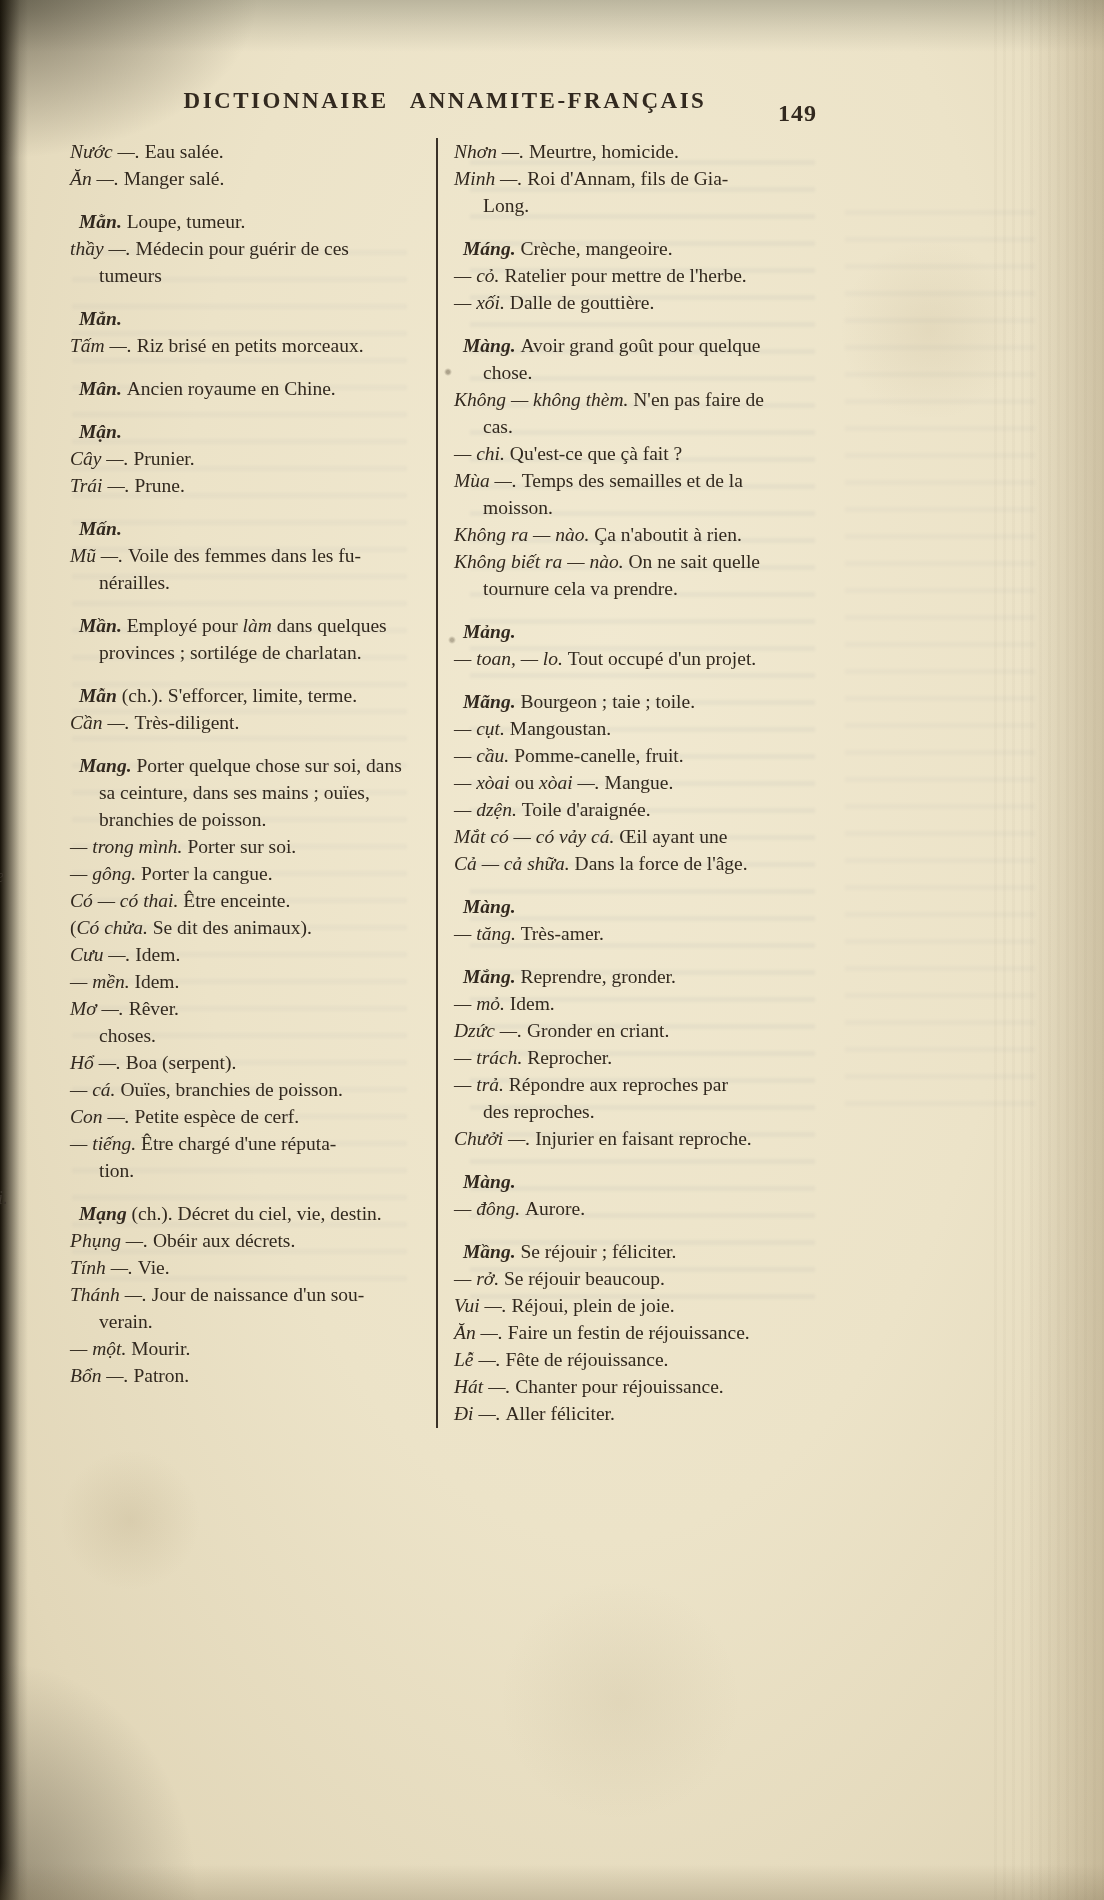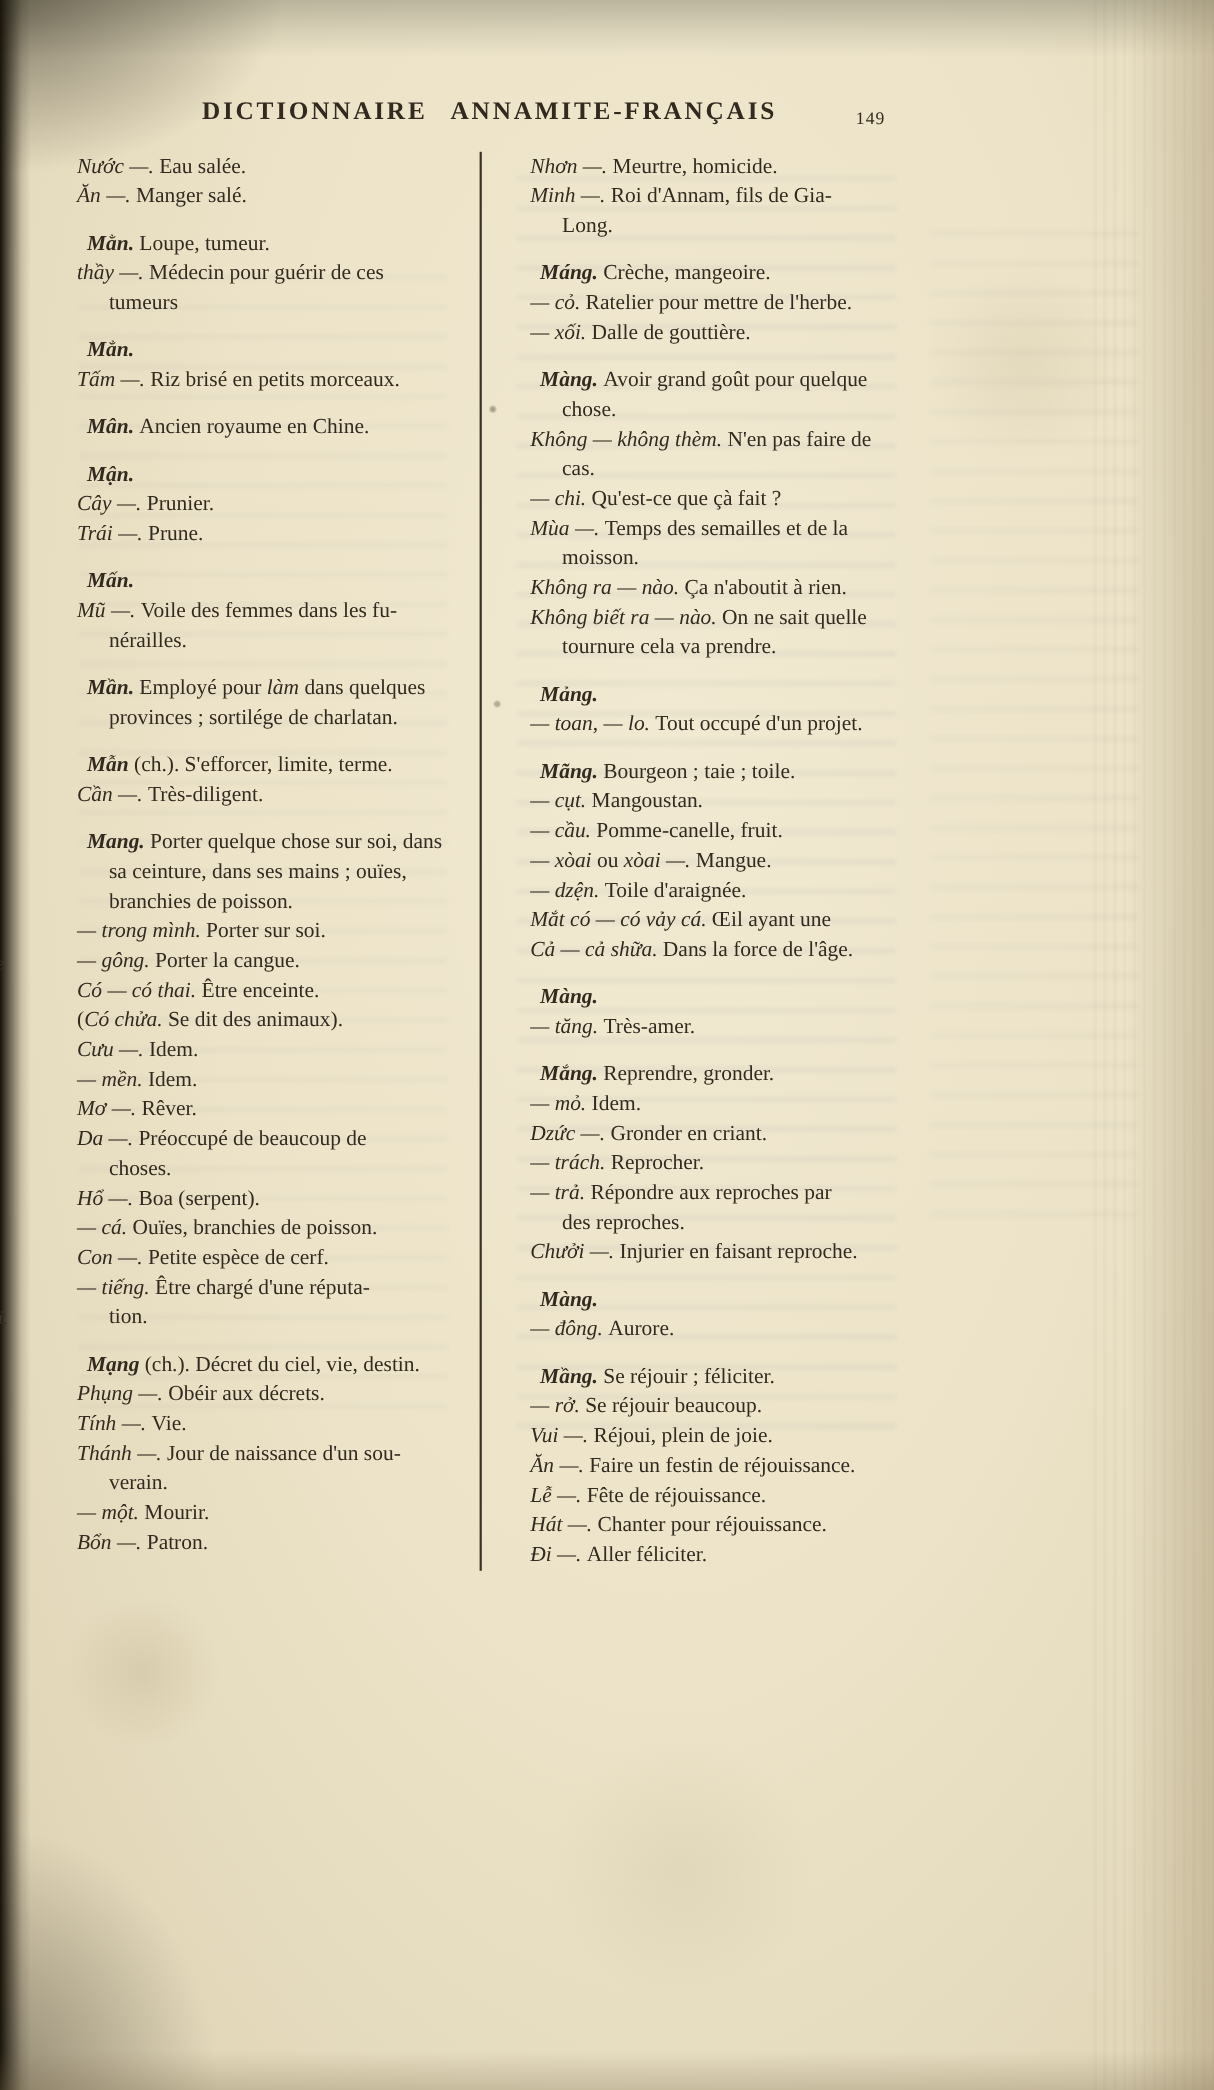--- a/index.html
+++ b/index.html
@@ -42,28 +42,28 @@
   .b3{left:845px;top:210px;width:190px;height:900px;opacity:.26;}
 
   
   .running-title{
     position:absolute;top:88px;left:55px;width:780px;text-align:center;
     font-weight:bold;font-size:23px;letter-spacing:2.5px;word-spacing:14px;
     color:var(--ink,#32291f);
   }
   .page-number{
     position:absolute;top:100px;left:778px;width:70px;
-    font-weight:normal;font-size:16px;color:var(--ink,#32291f);letter-spacing:1px;
+    font-weight:bold;font-size:24px;color:var(--ink,#32291f);letter-spacing:1px;
   }
 
   
   .columns{position:absolute;top:138px;left:55px;width:790px;height:1470px;}
   .col{position:absolute;top:0;}
   .col-left{left:0;width:376px;}
-  .col-right{left:412px;width:392px;}
+  .col-right{left:384px;width:392px;}
   .divider{position:absolute;left:381px;top:0;width:1.6px;height:1290px;
     background:var(--divider,#3a3128);}
 
   .entry{margin-bottom:16px;}
   .line{
     font-size:19.5px;line-height:27px;min-height:27px;white-space:nowrap;
     color:var(--ink,#32291f);
   }
   .ind0{padding-left:0;margin-left:24px;}
   .ind1{padding-left:15px;}
@@ -136,21 +136,20 @@
           <div class="line ind0"><span class="seg-h">Mang. </span><span class="seg-r">Porter quelque chose sur soi, dans</span></div>
           <div class="line ind2"><span class="seg-r">sa ceinture, dans ses mains ; ouïes,</span></div>
           <div class="line ind2"><span class="seg-r">branchies de poisson.</span></div>
           <div class="line ind1"><span class="seg-i">— trong mình. </span><span class="seg-r">Porter sur soi.</span></div>
           <div class="line ind1"><span class="seg-i">— gông. </span><span class="seg-r">Porter la cangue.</span></div>
           <div class="line ind1"><span class="seg-i">Có — có thai. </span><span class="seg-r">Être enceinte.</span></div>
           <div class="line ind1"><span class="seg-r">(</span><span class="seg-i">Có chửa. </span><span class="seg-r">Se dit des animaux).</span></div>
           <div class="line ind1"><span class="seg-i">Cưu —. </span><span class="seg-r">Idem.</span></div>
           <div class="line ind1"><span class="seg-i">— mền. </span><span class="seg-r">Idem.</span></div>
           <div class="line ind1"><span class="seg-i">Mơ —. </span><span class="seg-r">Rêver.</span></div>
-          <div class="line ind1"><span class="seg-i">Da —. </span><span class="seg-r">Préoccupé de beaucoup de</span></div>
           <div class="line ind2"><span class="seg-r">choses.</span></div>
           <div class="line ind1"><span class="seg-i">Hổ —. </span><span class="seg-r">Boa (serpent).</span></div>
           <div class="line ind1"><span class="seg-i">— cá. </span><span class="seg-r">Ouïes, branchies de poisson.</span></div>
           <div class="line ind1"><span class="seg-i">Con —. </span><span class="seg-r">Petite espèce de cerf.</span></div>
           <div class="line ind1"><span class="seg-i">— tiếng. </span><span class="seg-r">Être chargé d'une réputa-</span></div>
           <div class="line ind2"><span class="seg-r">tion.</span></div>
         </div>
         <div class="entry">
           <div class="line ind0"><span class="seg-h">Mạng </span><span class="seg-r">(ch.). Décret du ciel, vie, destin.</span></div>
           <div class="line ind1"><span class="seg-i">Phụng —. </span><span class="seg-r">Obéir aux décrets.</span></div>

